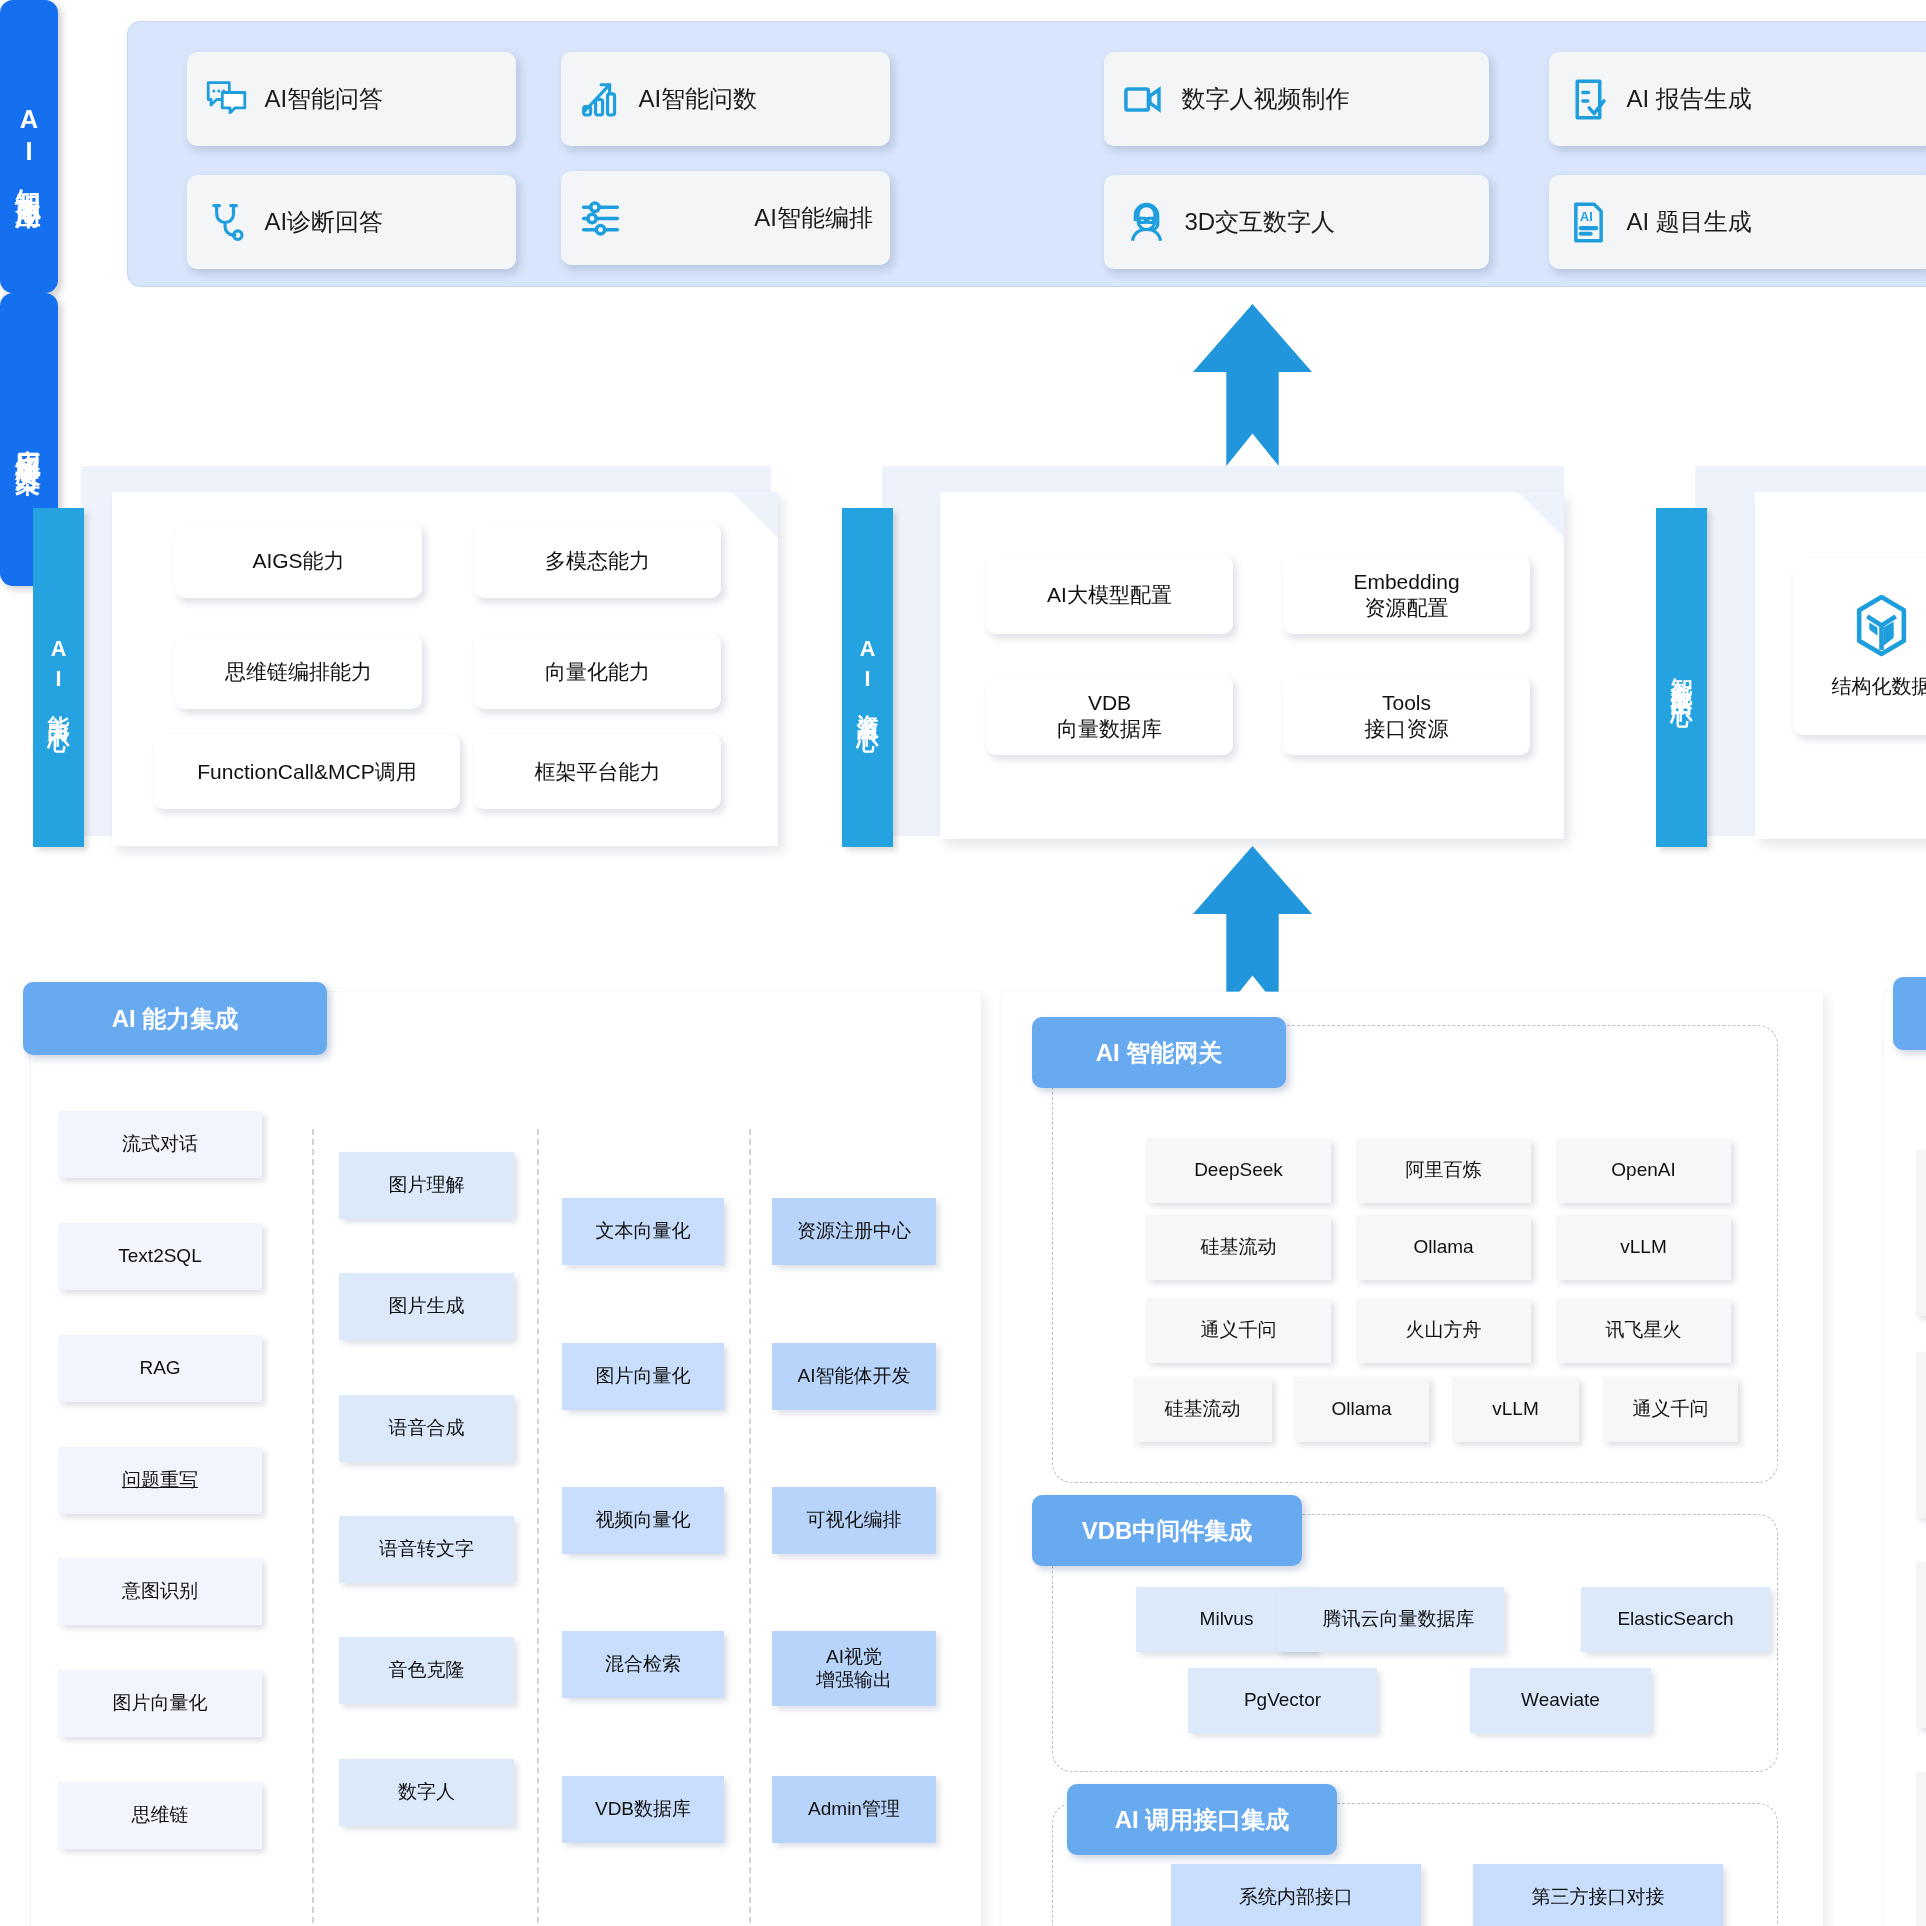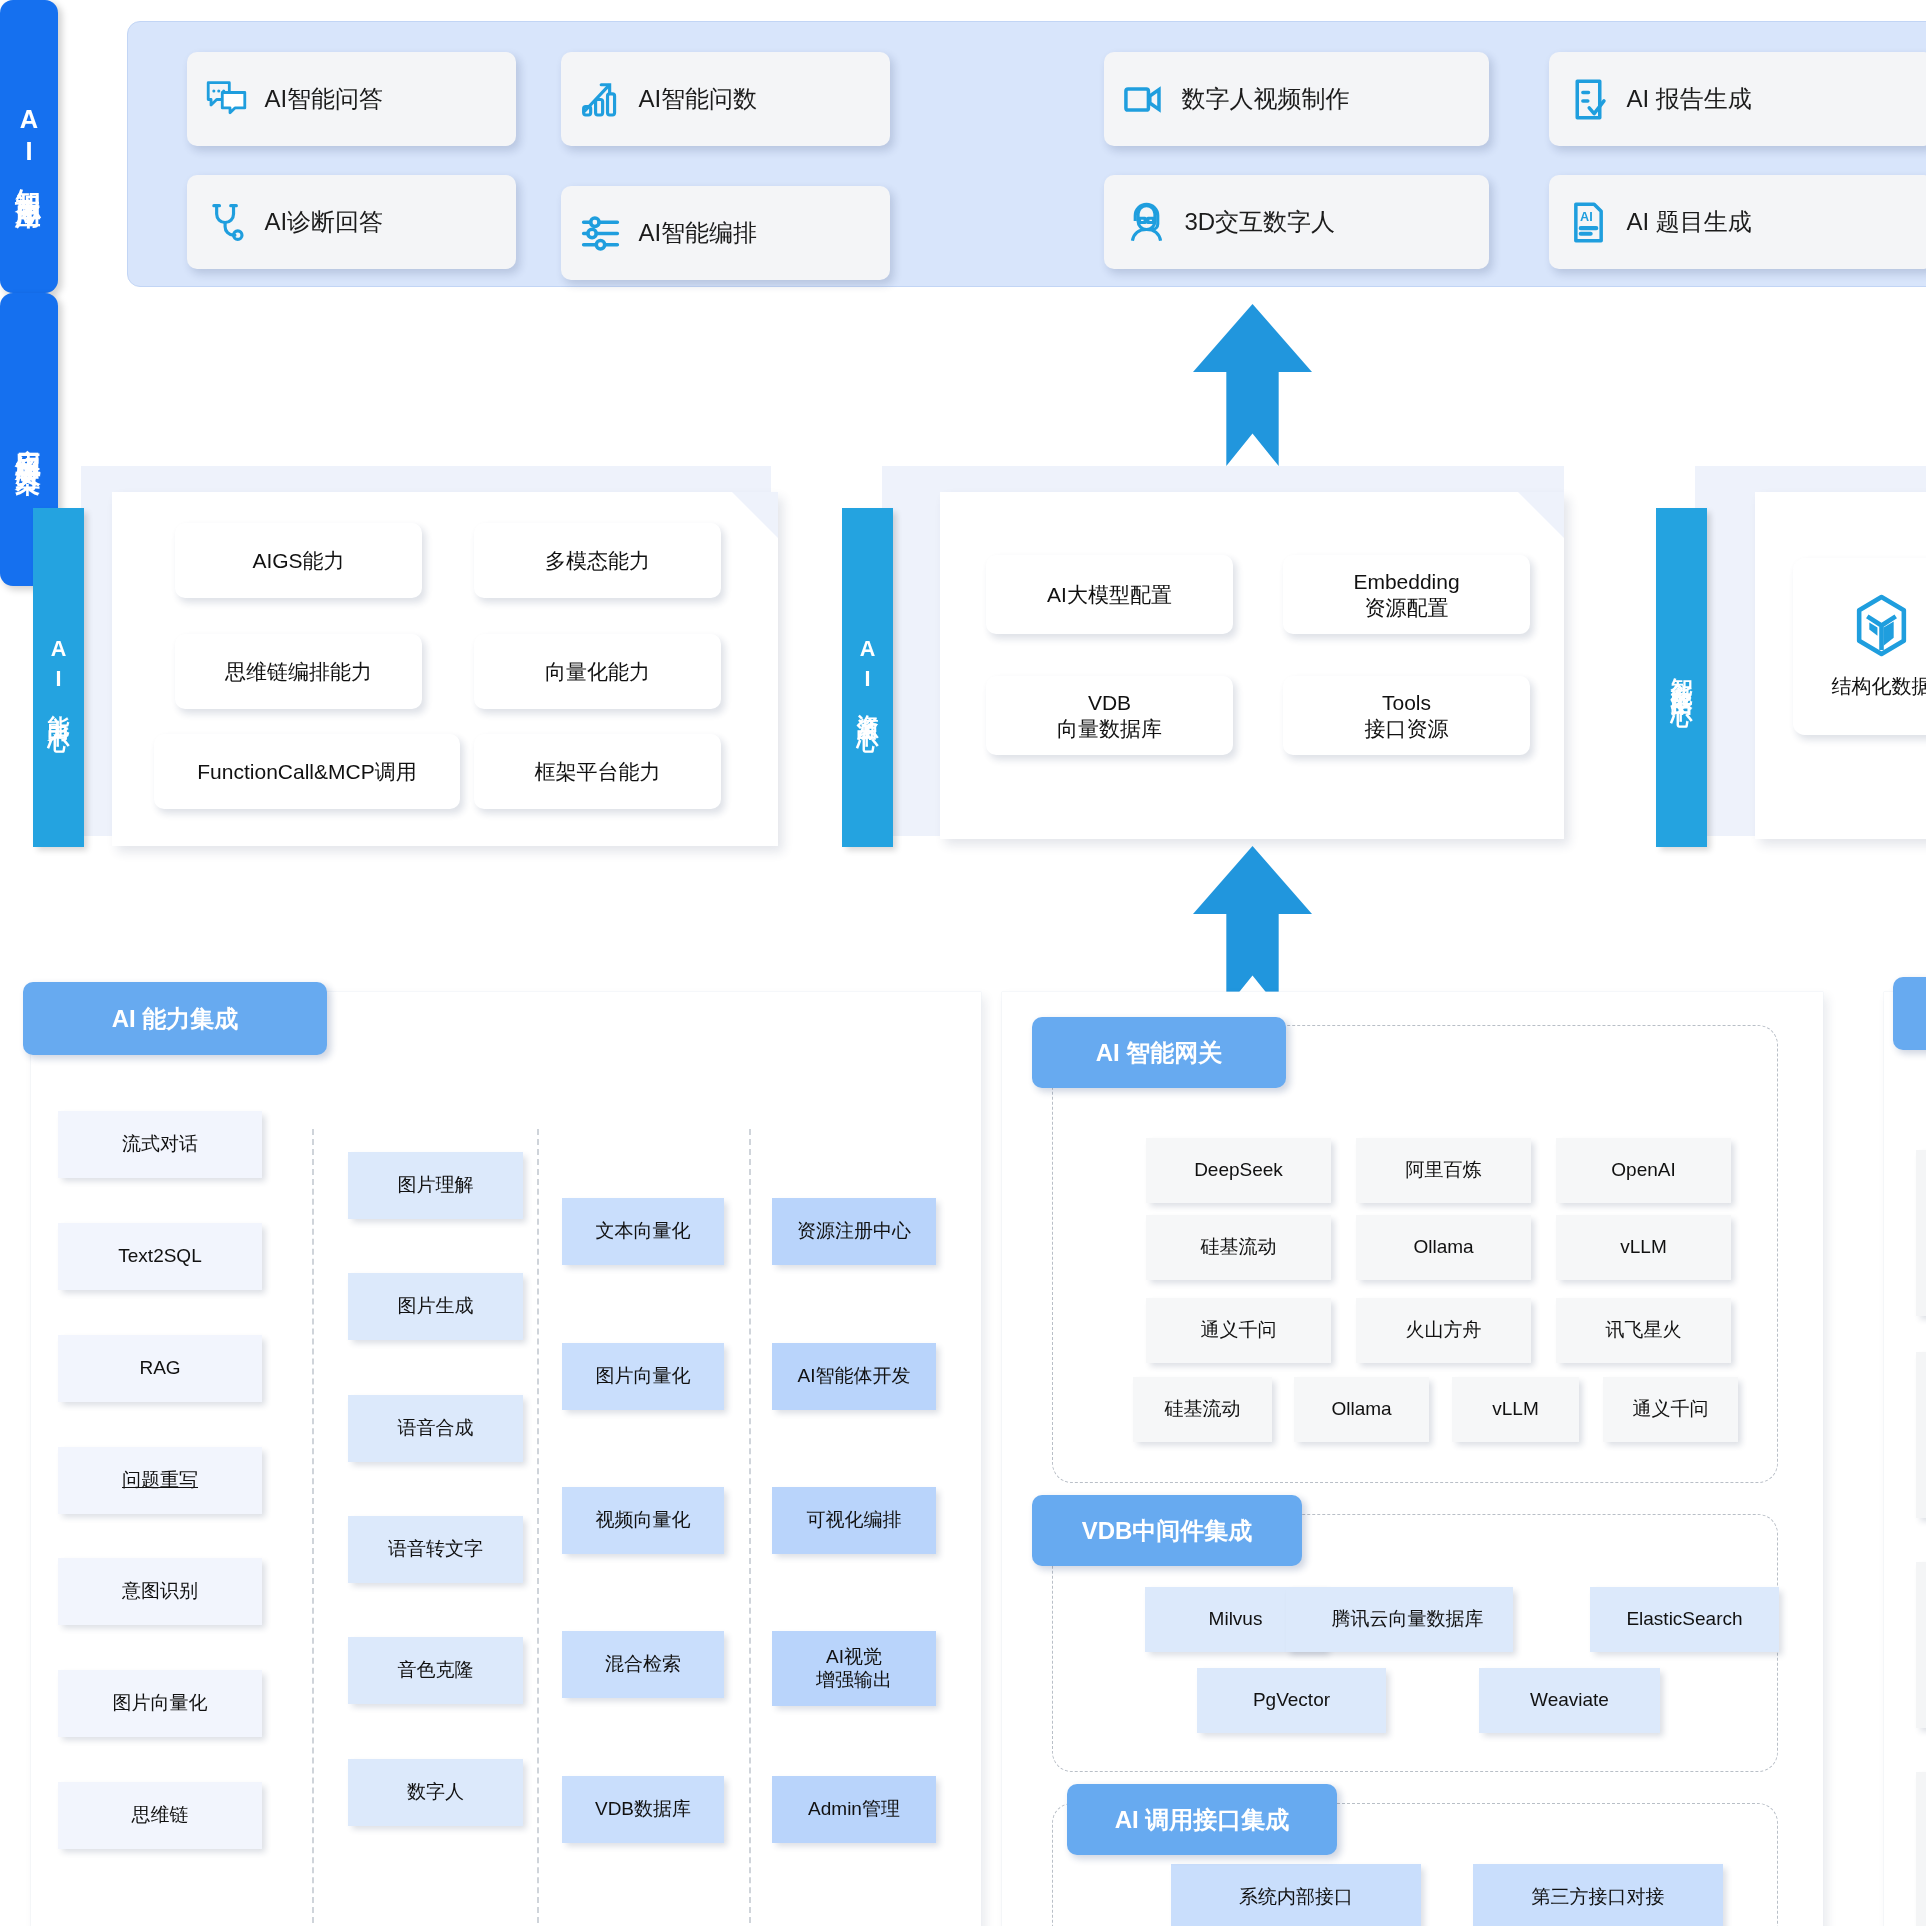--- a/index.html
+++ b/index.html
@@ -80,21 +80,21 @@
     display:flex; align-items:center; justify-content:center;
     font-weight:bold; font-size:24px; white-space:nowrap;
     box-shadow:3.1px 3.9px 7px rgba(20,50,110,.20); z-index:5;
   }
   .tile {
     position:absolute; display:flex; align-items:center; justify-content:center;
     text-align:center; font-size:19px; line-height:1.2;
     box-shadow:3.5px 3.9px 6.2px rgba(30,50,90,.16);
   }
   .t-l1 { background:#f2f5fd; }       
-  .t-l2 { background:#dce9fb;margin-left:9px; }
+  .t-l2 { background:#dce9fb; }
   .t-l3 { background:#c9defc; }
   .t-l4 { background:#b9d4fb; }
   .t-white { background:#f6f7f8; }
   .vdash { position:absolute; border-left:2.3px dashed #cfd4da; }
   .dashbox { position:absolute; border:1.9px dashed #b9bfc7; border-radius:20px; }
 
   .icotile {
     position:absolute; background:#f4f5f6;
     display:flex; flex-direction:column; align-items:center; justify-content:center;
     gap:8.5px; font-size:18.5px; font-weight:bold;
@@ -137,21 +137,21 @@
   <span class="ico">
     <svg viewBox="0 0 64 64" width="45" height="45" fill="none" stroke="#1f9ede" stroke-width="4.5" stroke-linecap="round">
       <path d="M18 8v12a12 12 0 0 0 24 0V8"></path>
         <path d="M14 8h8M38 8h8"></path>
       <path d="M30 32v6a12 12 0 0 0 12 12h2"></path>
         <circle cx="48" cy="50" r="6"></circle>
     </svg></span>
   <span class="lbl">AI诊断回答</span>
 </div>
 
-<div class="app-card" style="left:561px;top:186px;width:329px;height:94px;">
+<div class="app-card" style="left:561px;top:171px;width:329px;height:94px;justify-content:space-between;">
   <span class="ico">
     <svg viewBox="0 0 64 64" width="45" height="45" fill="none" stroke="#1f9ede" stroke-width="5" stroke-linecap="round">
       <path d="M8 16h10M30 16h26"></path>
         <circle cx="24" cy="16" r="6"></circle>
       <path d="M8 32h6M26 32h30"></path>
         <circle cx="20" cy="32" r="6"></circle>
       <path d="M8 48h18M38 48h18"></path>
         <circle cx="32" cy="48" r="6"></circle>
     </svg></span>
   <span class="lbl">AI智能编排</span>

